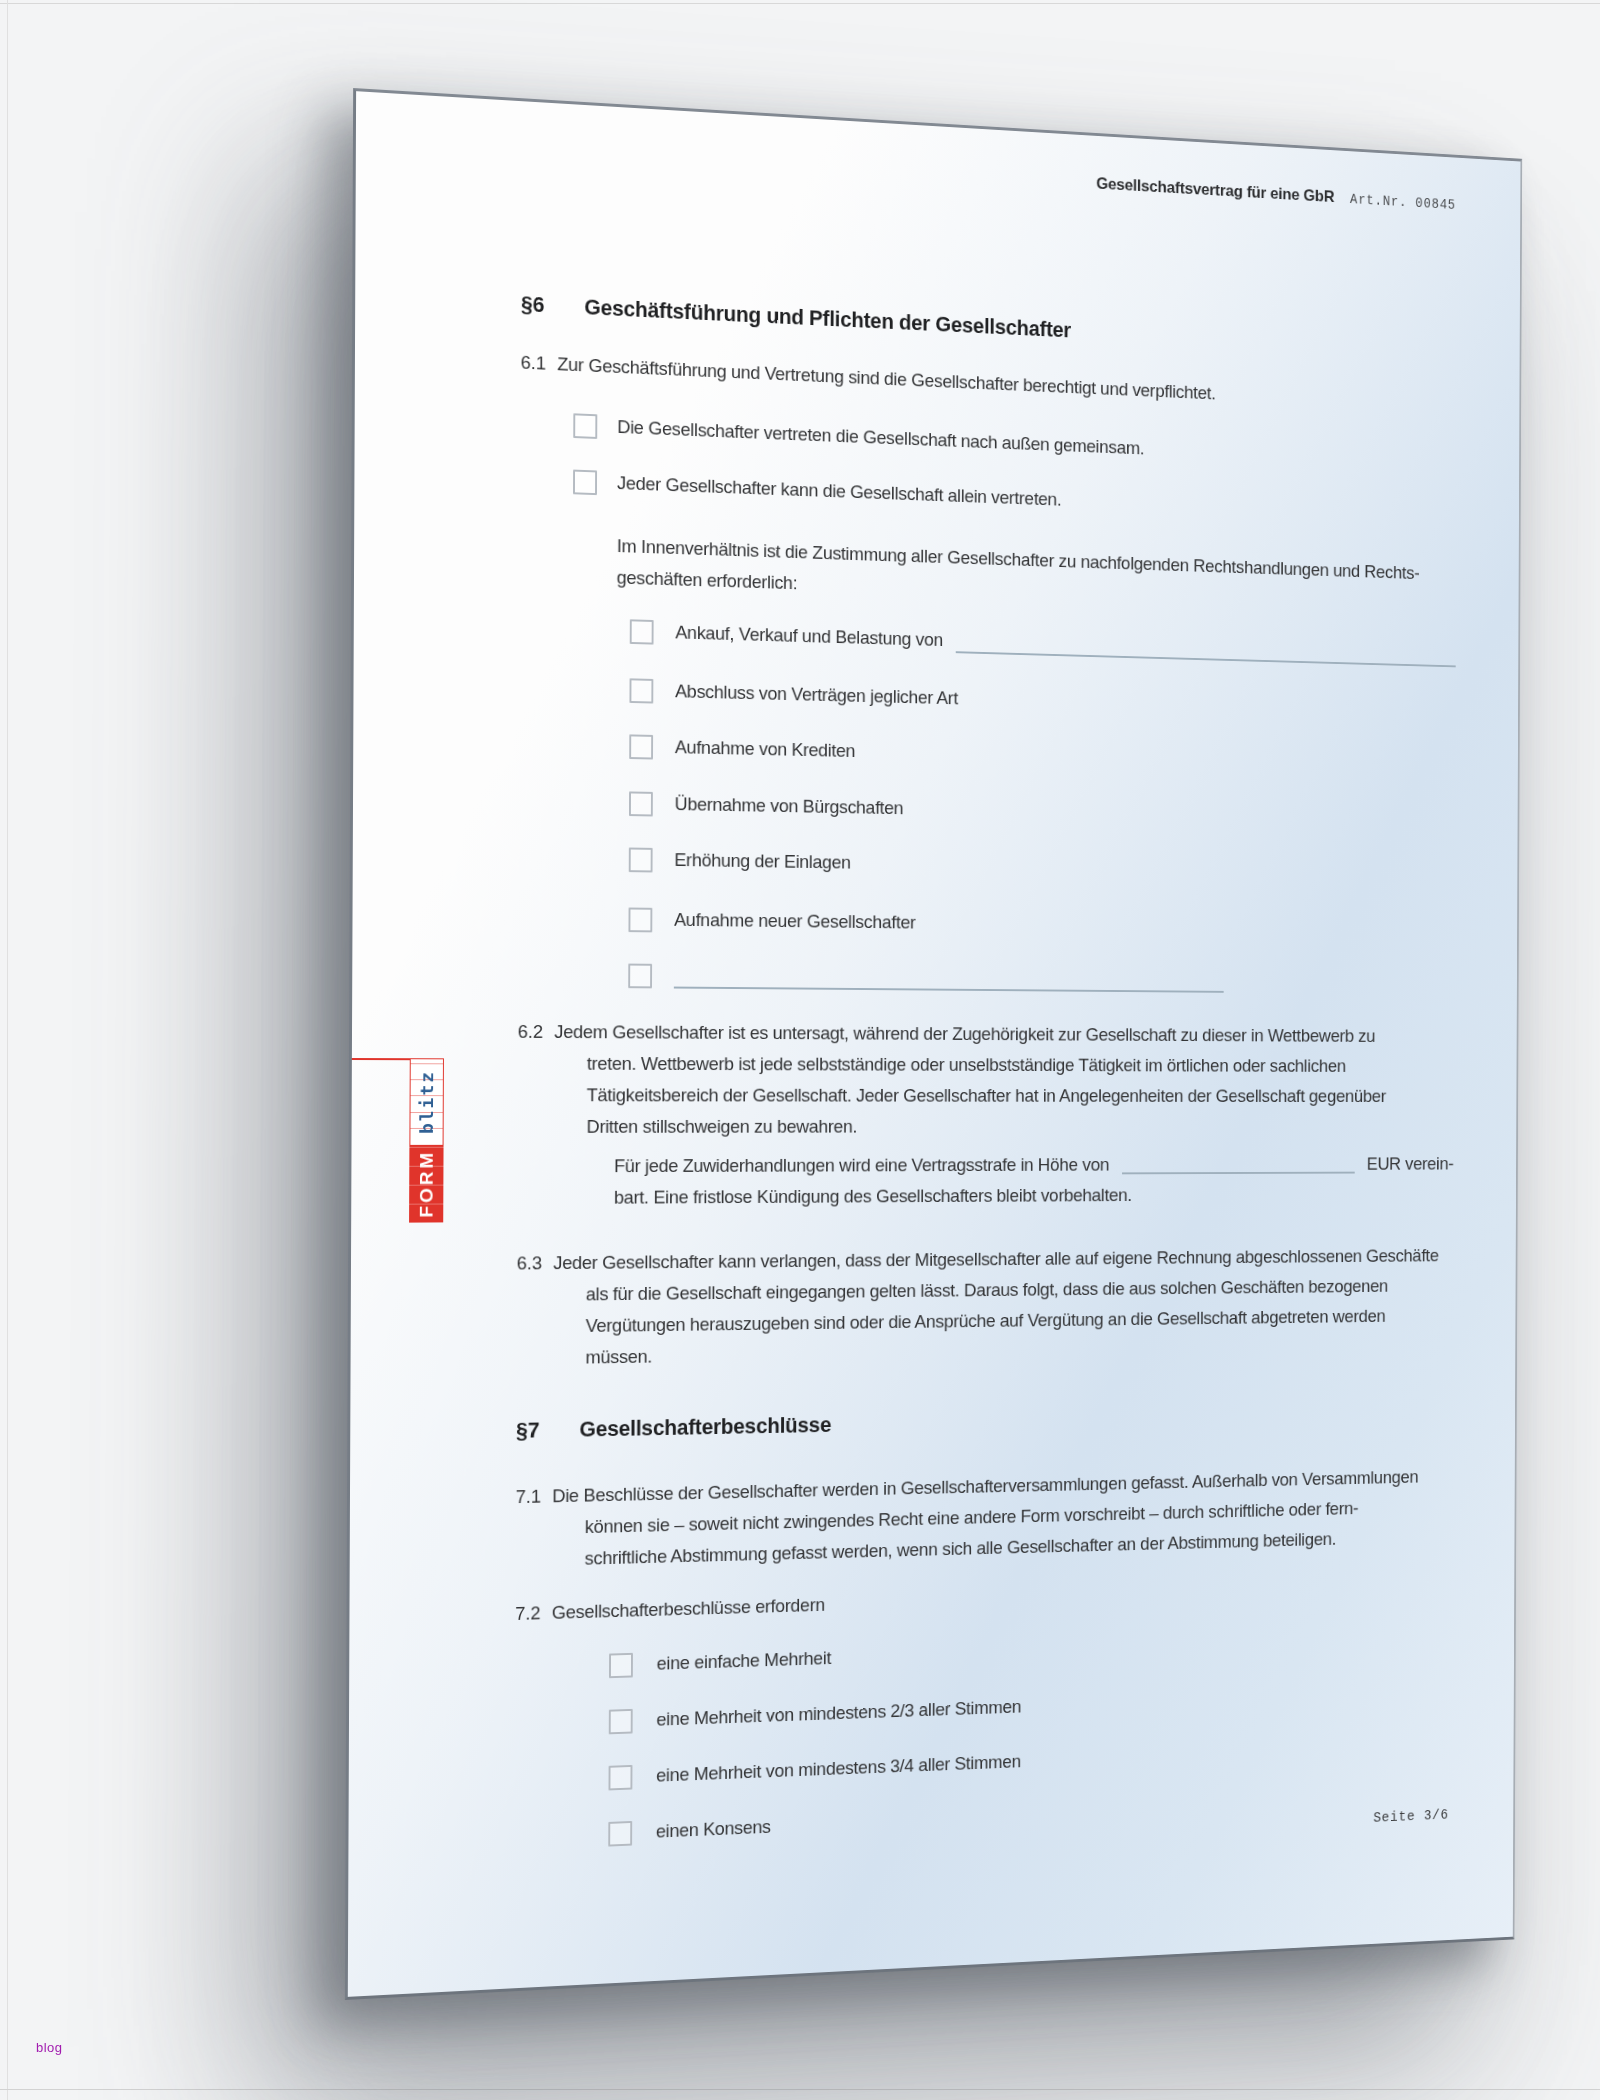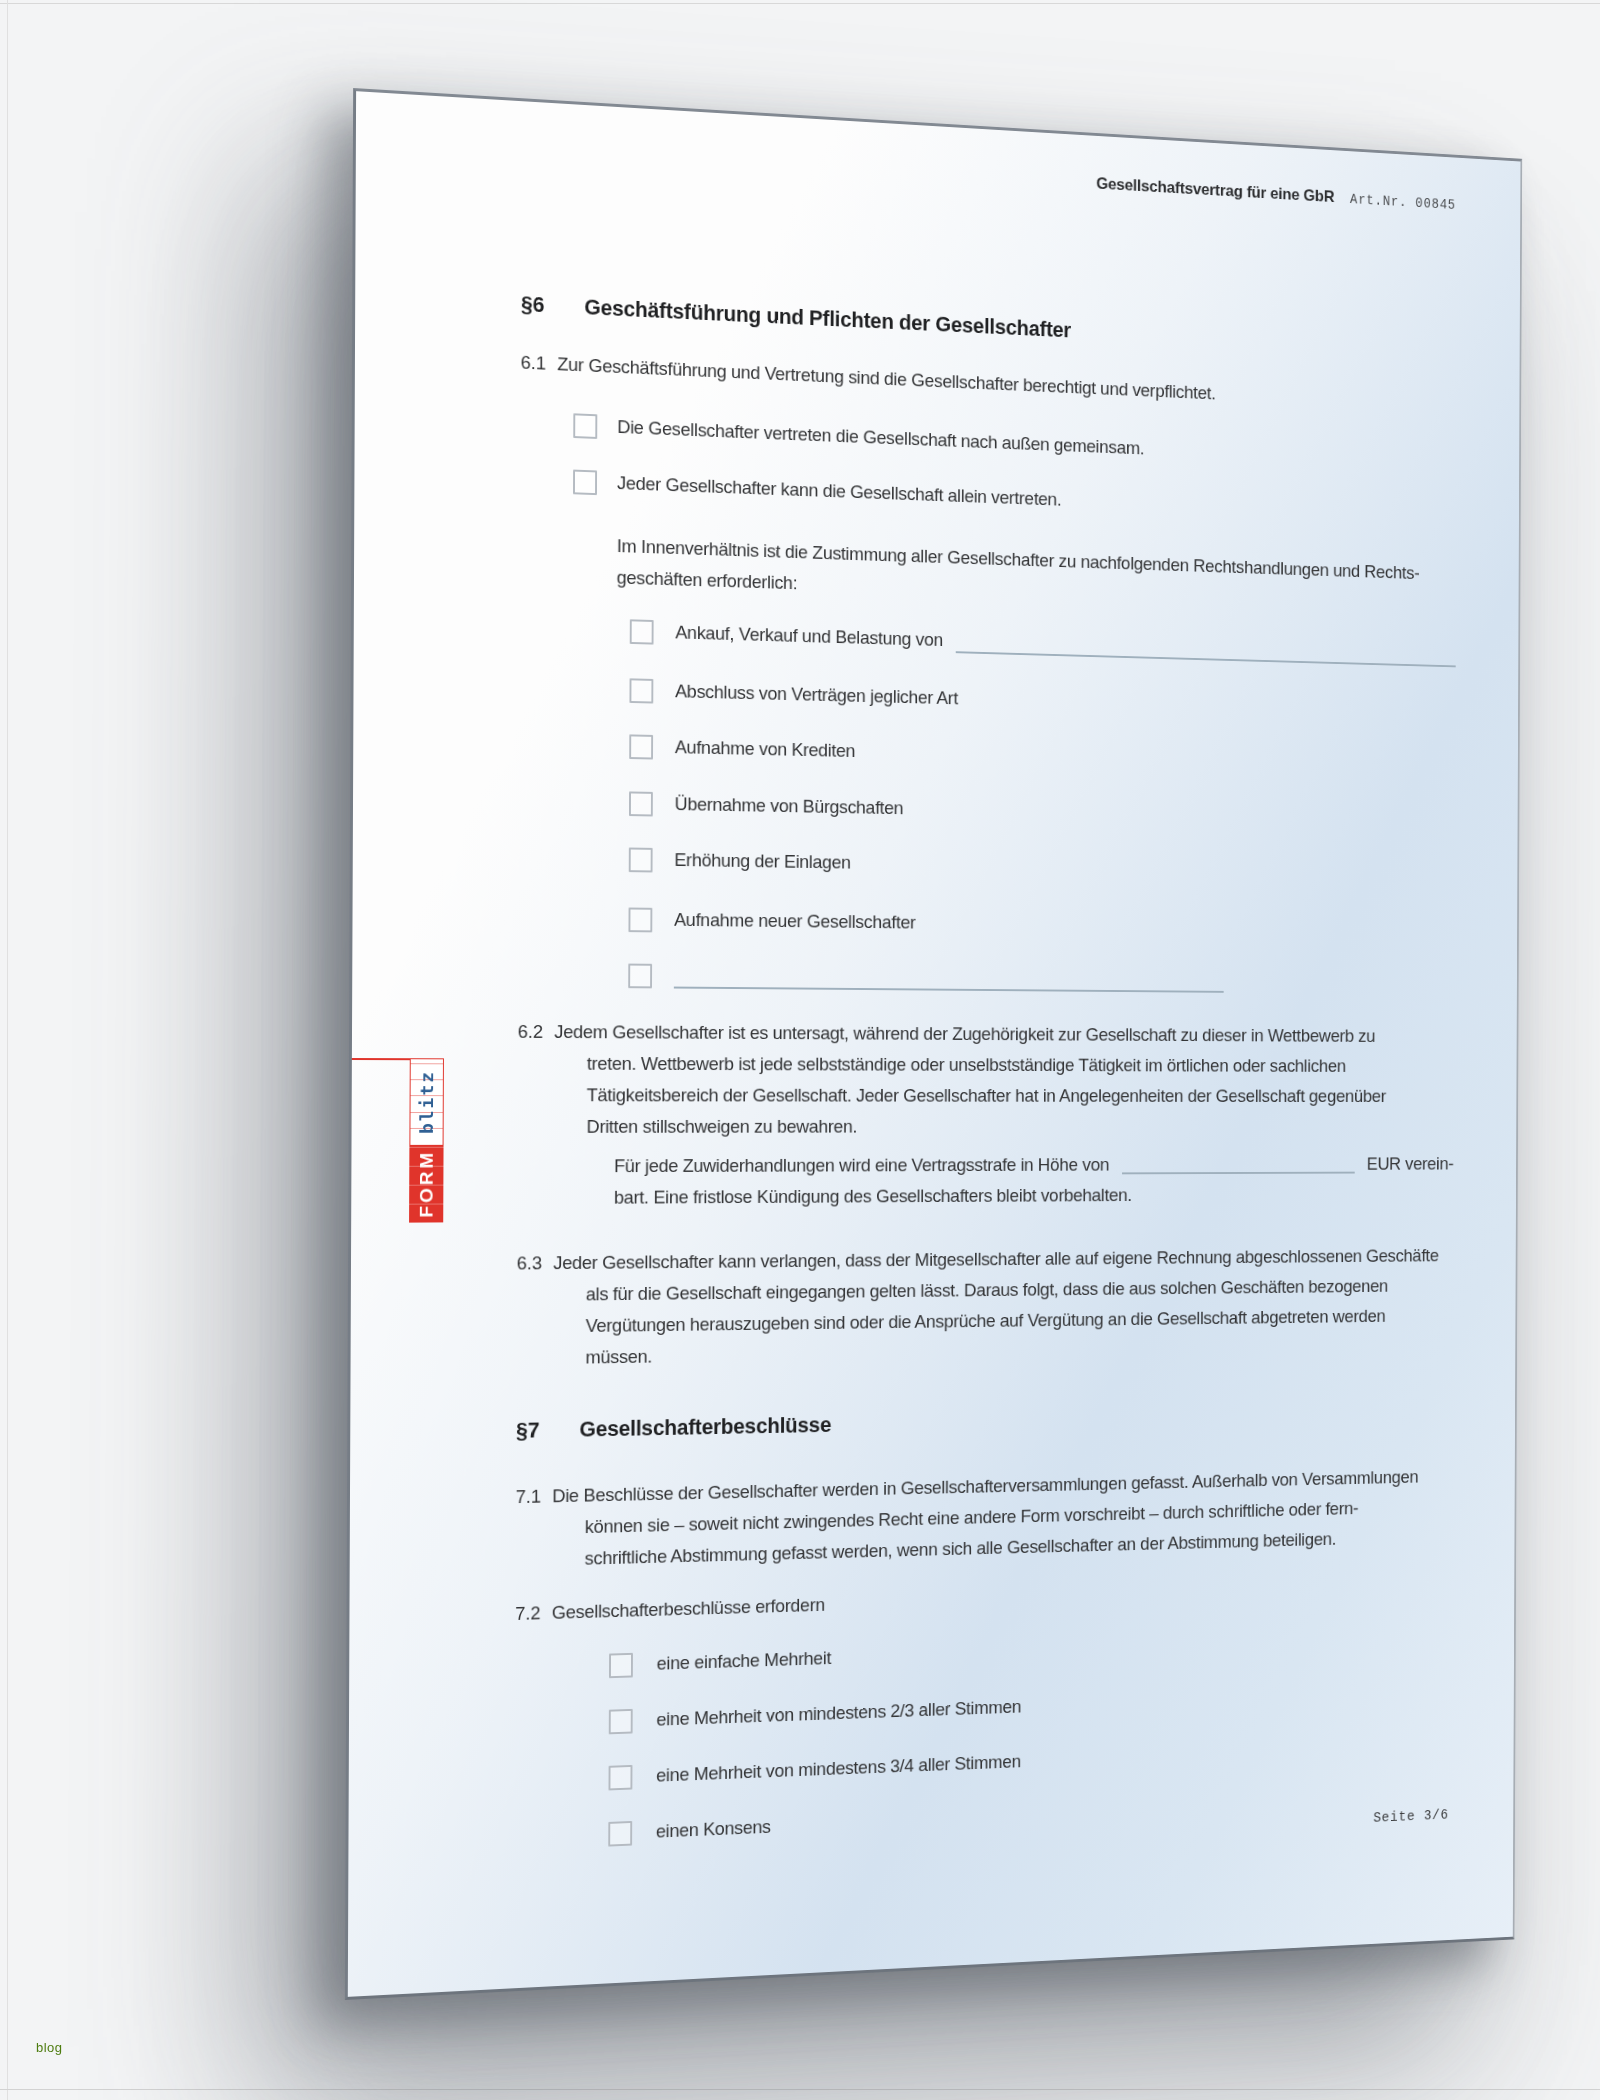--- a/index.html
+++ b/index.html
@@ -11,21 +11,21 @@
     font-family:"Liberation Sans", sans-serif;
   }
   
   .frame-line{position:absolute;background:#d8d8d8;}
   #frame-top{left:0;top:3px;width:1600px;height:1px;}
   #frame-left{left:7px;top:0;width:1px;height:2100px;background:#e0e0e0;}
   #frame-bottom{left:0;top:2089px;width:1600px;height:1px;background:#d2d2d2;}
 
   #bg-watermark{
     position:absolute;left:36px;top:2040px;
-    font-size:13px;color:#4d7c0f;letter-spacing:.5px;text-align:right;
+    font-size:13px;color:#a21caf;letter-spacing:.5px;text-align:right;
   }
 
   
   #sheet{
     position:absolute;left:349px;top:88px;width:1270px;height:1906px;
     transform-origin:0 50%;
     transform:rotate(.25deg) perspective(3000px) rotateY(10deg);
     background:linear-gradient(118deg,#fdfdfd 22%,#eef3f8 42%,#d4e2f0 66%,#d9e6f2 82%,#e7eff7 100%);
     border-top:3px solid #828992;
     border-left:3px solid #767d86;

